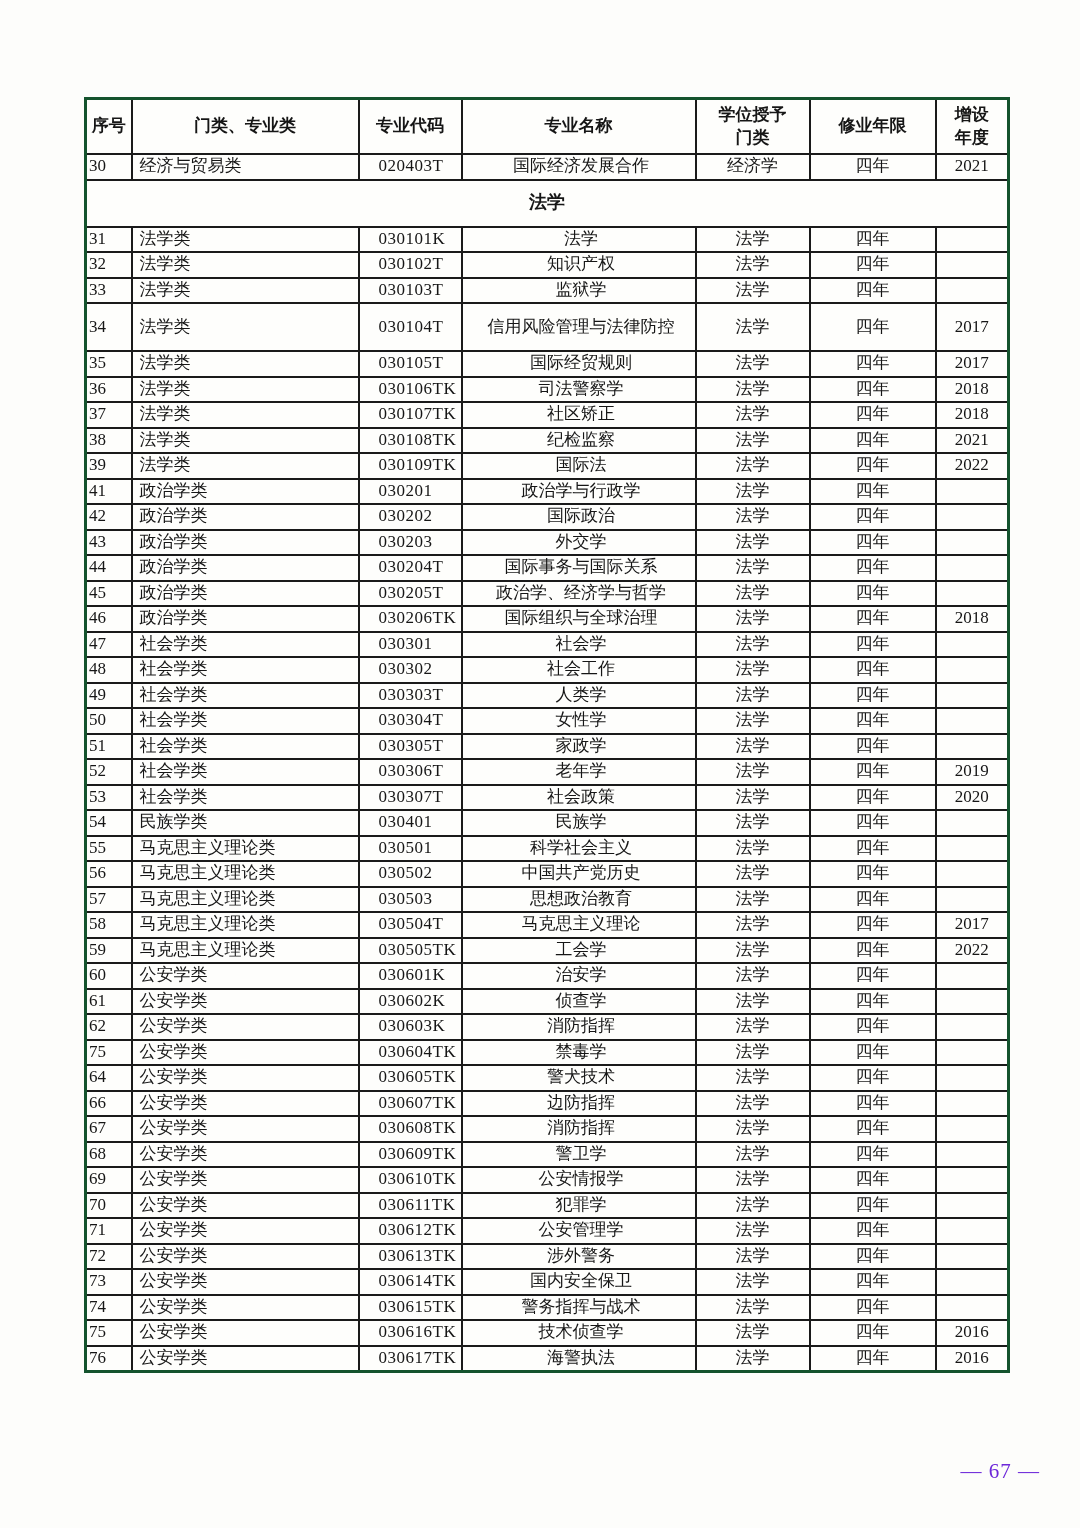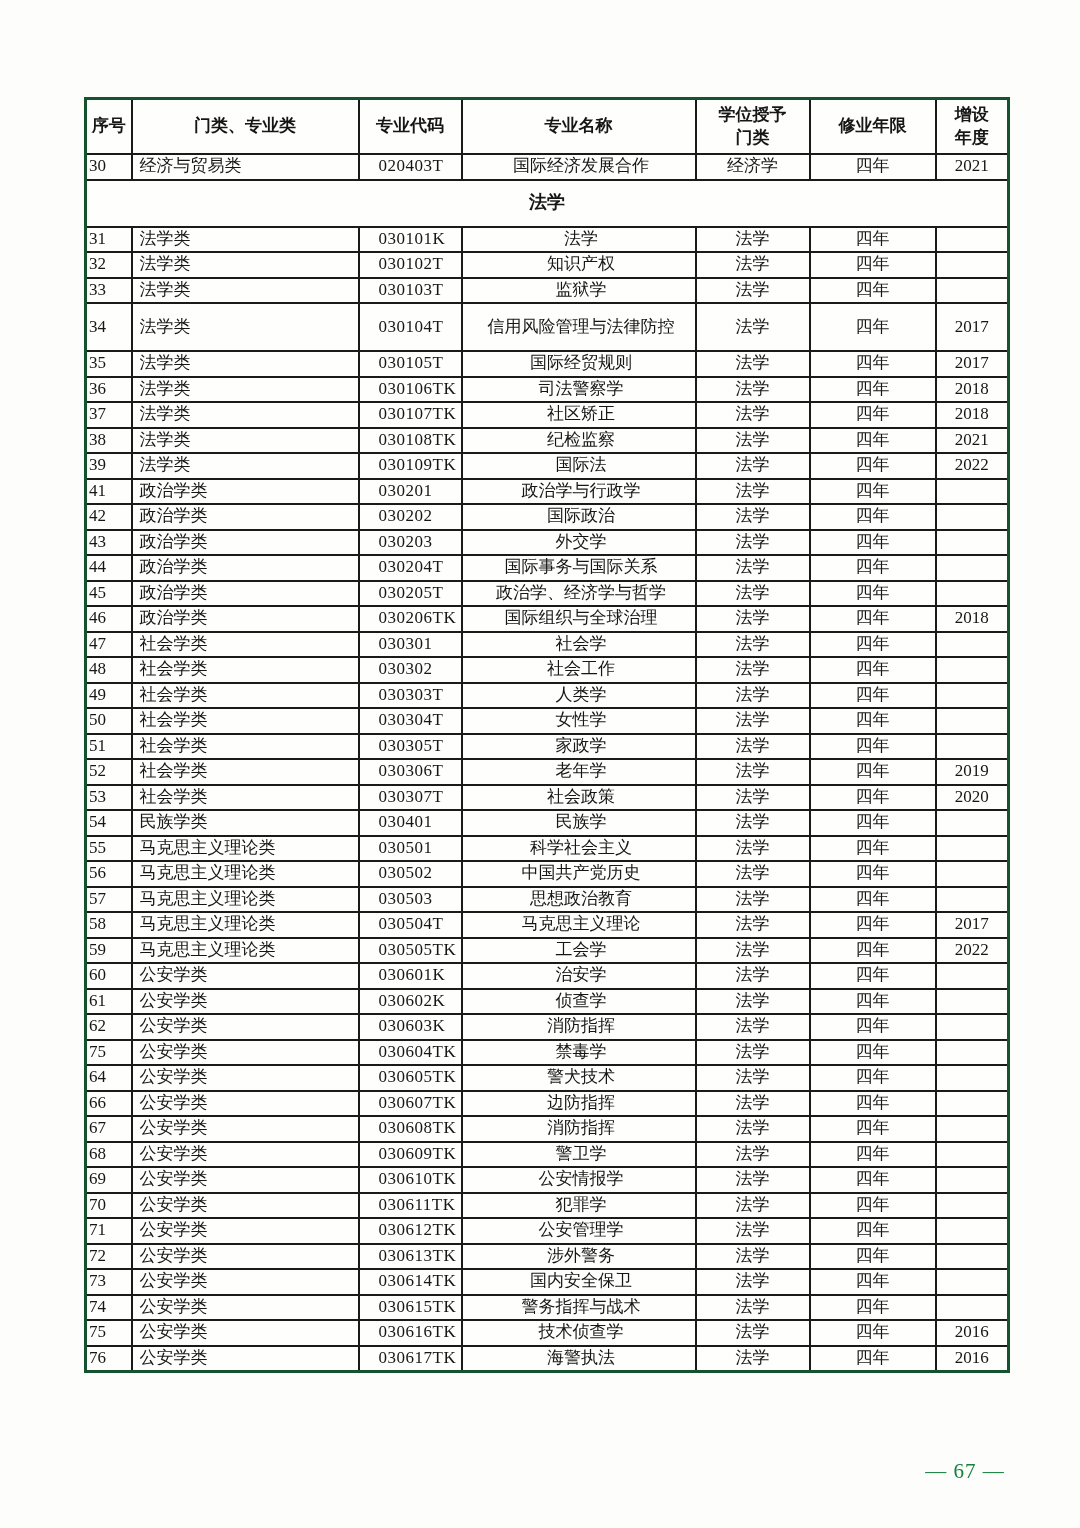--- a/index.html
+++ b/index.html
@@ -47,24 +47,24 @@
     font-family:"Liberation Sans","DejaVu Sans",sans-serif;
     font-weight:700;
     font-size:18px;
     text-align:center;
     height:45px;
   }
   .page-number{
     position:absolute;
     left:890px;top:1459px;
     width:150px;
-    text-align:center;
+    text-align:right;
     font-size:21px;
     letter-spacing:1px;
-    color:#15803d;
+    color:#6d28d9;
   }
 </style>
 </head>
 <body>
 
 <table class="doc-table">
   <colgroup>
     <col style="width:46px">
     <col style="width:227px">
     <col style="width:103px">

